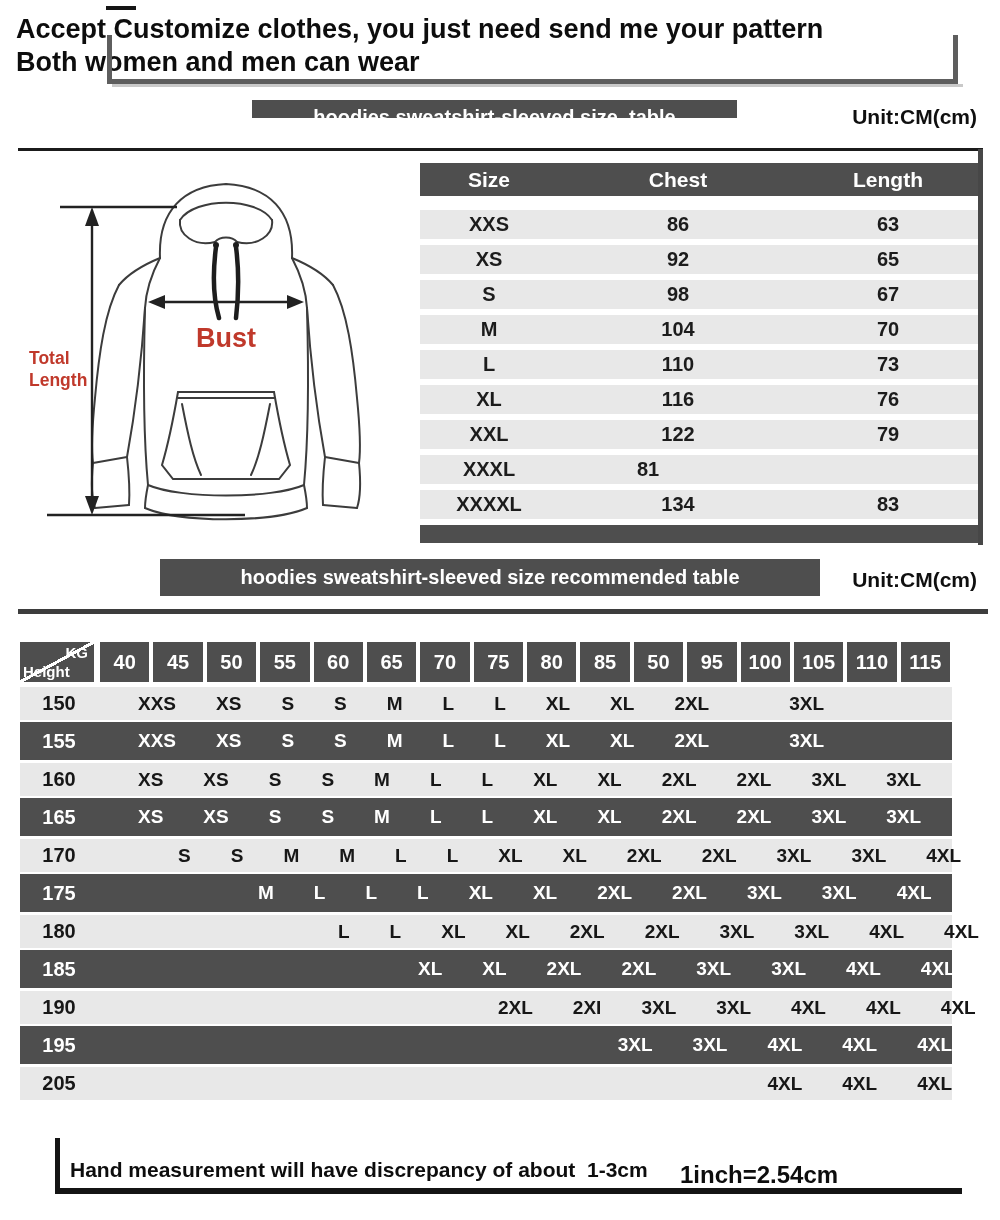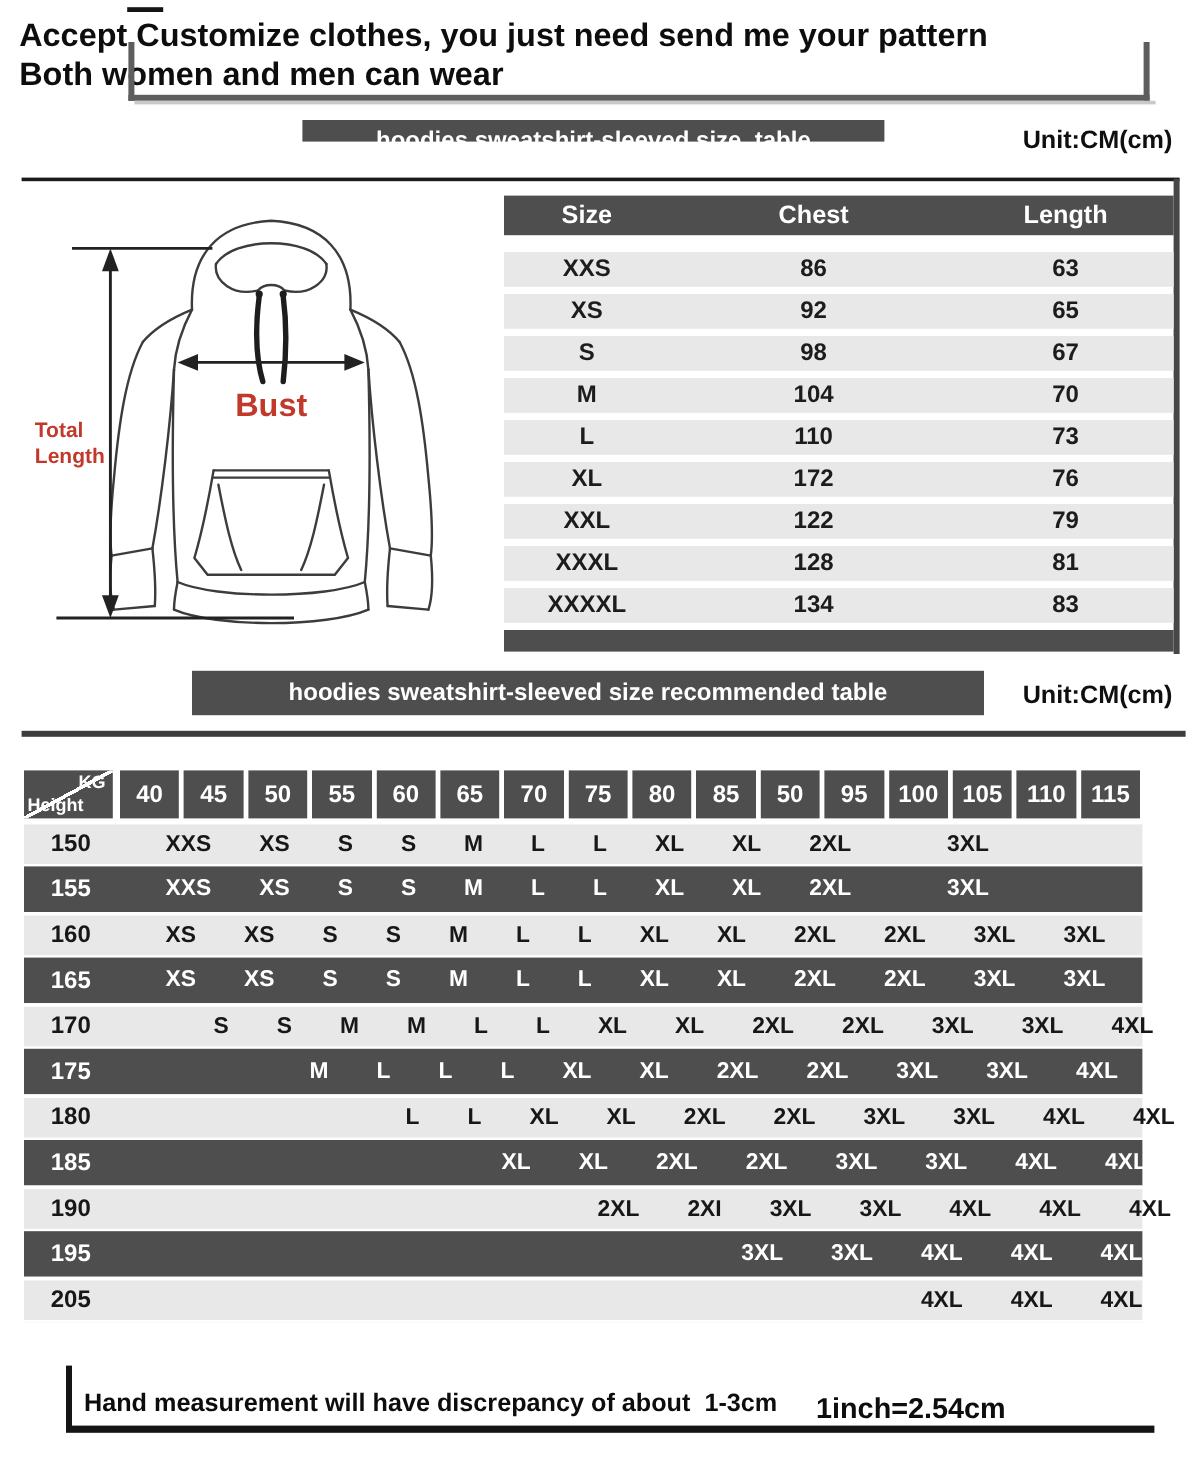--- a/index.html
+++ b/index.html
@@ -169,31 +169,30 @@
           <div class="st-cell c1">104</div>
           <div class="st-cell c2">70</div>
         </div>
         <div class="st-row">
           <div class="st-cell c0">L</div>
           <div class="st-cell c1">110</div>
           <div class="st-cell c2">73</div>
         </div>
         <div class="st-row">
           <div class="st-cell c0">XL</div>
-          <div class="st-cell c1">172</div>
+          <div class="st-cell c1">116</div>
           <div class="st-cell c2">76</div>
         </div>
         <div class="st-row">
           <div class="st-cell c0">XXL</div>
           <div class="st-cell c1">122</div>
           <div class="st-cell c2">79</div>
         </div>
         <div class="st-row">
           <div class="st-cell c0">XXXL</div>
-          <div class="st-cell c1">128</div>
           <div class="st-cell c2">81</div>
         </div>
         <div class="st-row">
           <div class="st-cell c0">XXXXL</div>
           <div class="st-cell c1">134</div>
           <div class="st-cell c2">83</div>
         </div>
       </div>
     <div class="st-footerbar"></div>
   </div>

